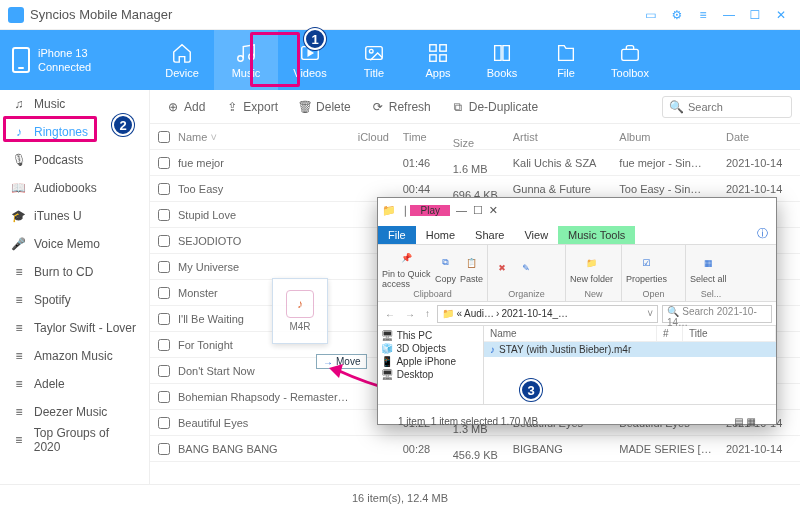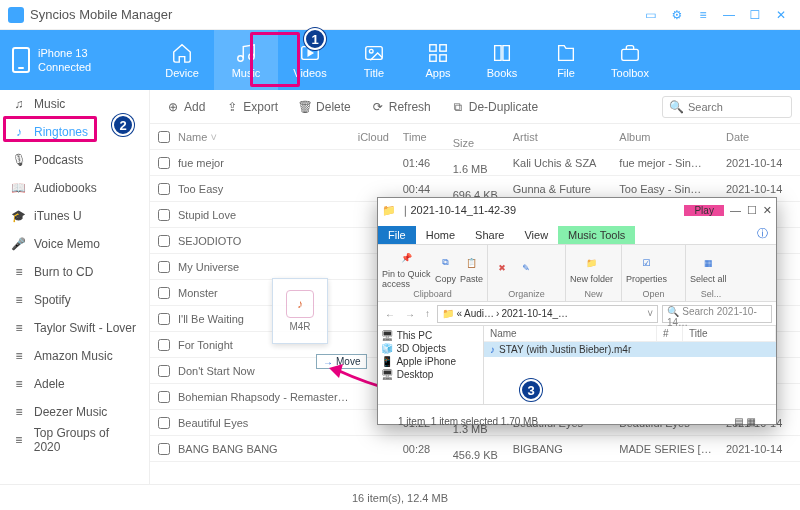--- a/index.html
+++ b/index.html
@@ -450,21 +450,20 @@
 
 <svg class="curve-arrow" viewBox="0 0 210 50">
   <path d="M200 20 Q 120 60 10 10" stroke="#e6007e" stroke-width="3" fill="none"></path>
   <polygon points="2,8 16,4 12,18" fill="#e6007e"></polygon>
 </svg>
 
 <div class="explorer">
   <div class="etitle">
     <span class="fold">📁</span>
     <span>｜</span>
-    <span class="path">2021-10-14_11-42-39</span>
     <span class="play">Play</span>
     <div class="wbtns">
       <span>—</span>
       <span>☐</span>
       <span>✕</span>
     </div>
   </div>
   <div class="etabs">
     <div class="etab file">File</div>
     <div class="etab">Home</div>

